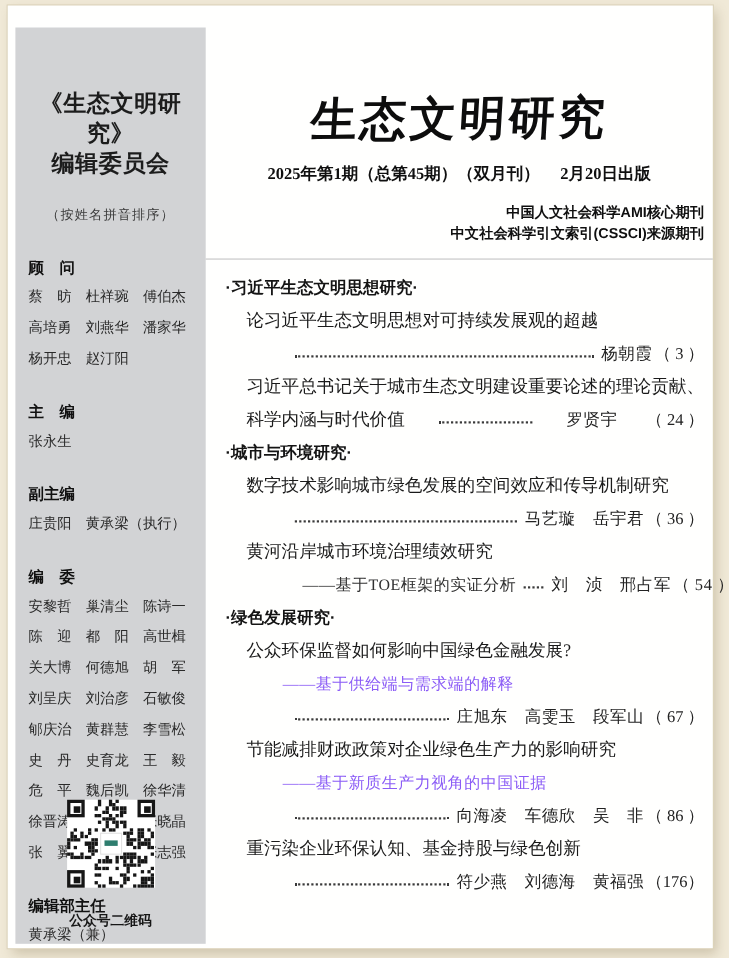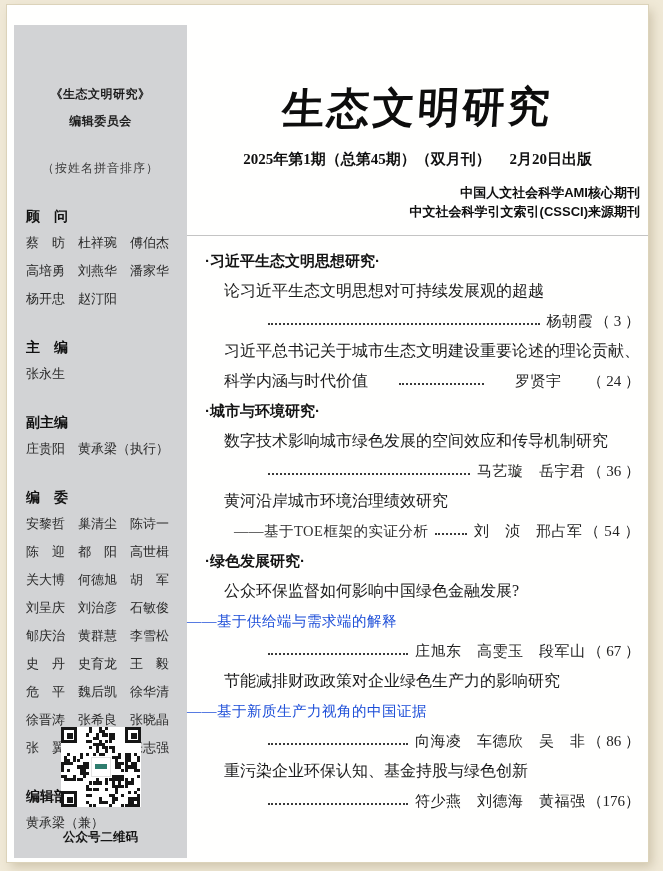--- a/index.html
+++ b/index.html
@@ -17,21 +17,21 @@
     box-shadow:0 0 0 1px #dcd3ba, 4px 5px 10px rgba(120,100,60,.28);
   }
   
   .sidebar{
     position:absolute;left:7px;top:20px;width:173px;height:833px;
     background:#d2d3d5;
     box-sizing:border-box;
     padding:56px 12px 0 12px;
   }
   .board-title{
-    text-align:center;font-weight:bold;font-size:12px;line-height:27px;
+    text-align:center;font-weight:bold;font-size:21px;line-height:27px;
     font-family:"Liberation Serif", serif;letter-spacing:.5px;
   }
   .board-note{
     text-align:center;font-size:12px;color:#3b3b3b;margin-top:25px;letter-spacing:1px;
   }
   .sb-label{
     font-family:"Liberation Sans", sans-serif;
     font-weight:bold;font-size:14px;color:#111;
     margin-top:21px;line-height:26px;
   }
@@ -81,24 +81,24 @@
     margin-top:14px;border-top:1px solid #c4c4c4;height:0;
   }
   .toc{padding:10px 8px 0 0;}
   .row{height:30px;display:flex;align-items:center;white-space:nowrap;}
   .sec-head{
     font-family:"Liberation Sans", sans-serif;
     font-weight:bold;font-size:15px;color:#141414;
     padding-left:18px;
   }
   .art-title{font-size:16px;padding-left:37px;color:#1a1a1a;}
-  .sub-line{font-size:14.5px;color:#1d4ed8;letter-spacing:.5px;}
+  .sub-line{font-size:14.5px;color:#8b5cf6;padding-left:70px;letter-spacing:.5px;}
   .leader-line{padding-left:74px;}
   .textleader-line{padding-left:37px;font-size:16px;gap:24px;}
-  .subleader-line{padding-left:47px;font-size:14.5px;color:#303030;letter-spacing:.5px;text-align:center;}
+  .subleader-line{padding-left:88px;font-size:14.5px;color:#303030;letter-spacing:.5px;text-align:center;}
   .leader{
     flex:1;border-bottom:2px dotted #3a3a3a;height:0;margin:0 7px;
     transform:translateY(3px);min-width:18px;
   }
   .authors{font-size:15px;color:#222;letter-spacing:.5px;}
   .pageno{font-size:15px;color:#222;margin-left:2px;}
 </style>
 </head>
 <body>
 

